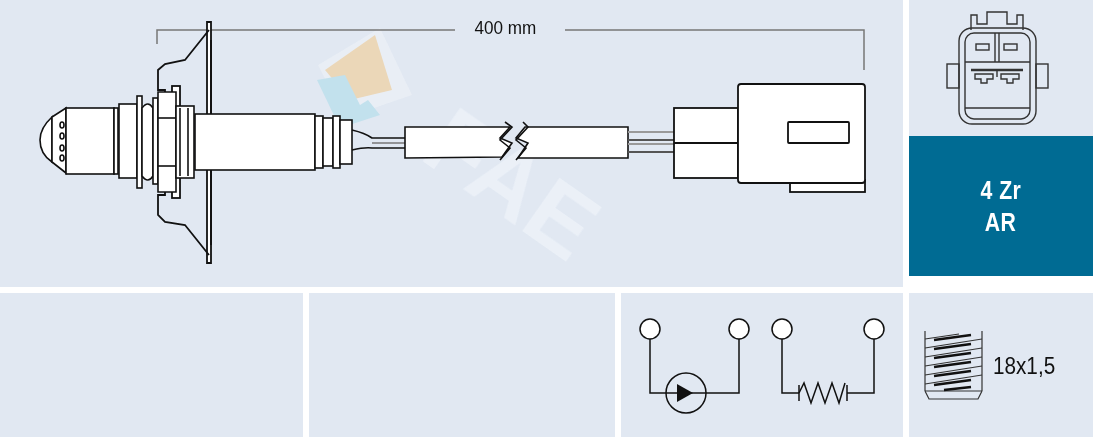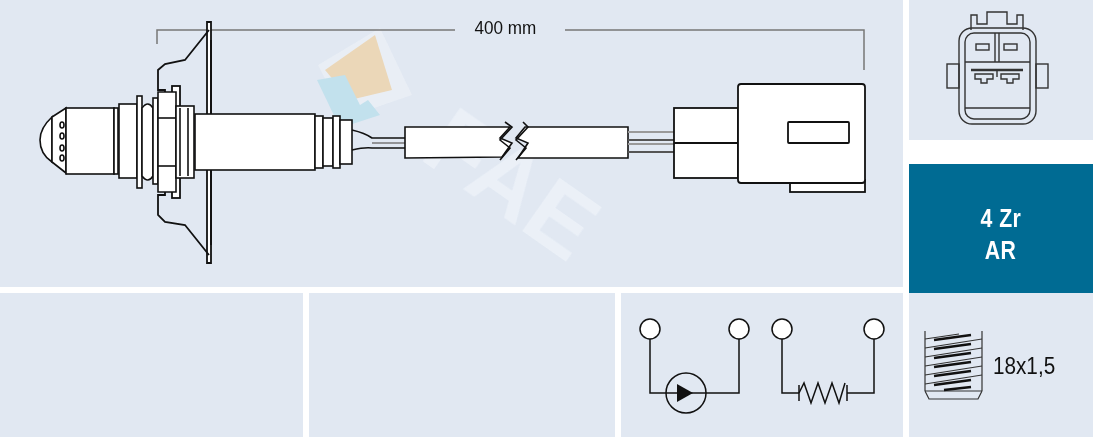--- a/index.html
+++ b/index.html
@@ -108,21 +108,21 @@
       <rect x="67" y="44" width="13" height="6"></rect>
       <rect x="95" y="44" width="13" height="6"></rect>
       <line x1="62" y1="70" x2="114" y2="70" stroke-width="2.5"></line>
       <line x1="88" y1="70" x2="88" y2="77"></line>
       <path d="M66,74 L84,74 L84,79 L78,79 L78,83 L72,83 L72,79 L66,79 Z"></path>
       <path d="M92,74 L110,74 L110,79 L104,79 L104,83 L98,83 L98,79 L92,79 Z"></path>
     </g>
   </svg>
 </div>
 
-<div class="panel blue" style="left:909px;top:164px;width:184px;height:140px;">
+<div class="panel blue" style="left:909px;top:136px;width:184px;height:140px;">
   <span>4 Zr</span>
   <span>AR</span>
 </div>
 
 <div class="panel" style="left:0;top:293px;width:303px;height:144px;"></div>
 <div class="panel" style="left:309px;top:293px;width:306px;height:144px;"></div>
 
 <div class="panel" style="left:621px;top:293px;width:282px;height:144px;">
   <svg width="282" height="144" viewBox="0 0 282 144">
     <g stroke="#111" stroke-width="1.5" fill="none">

